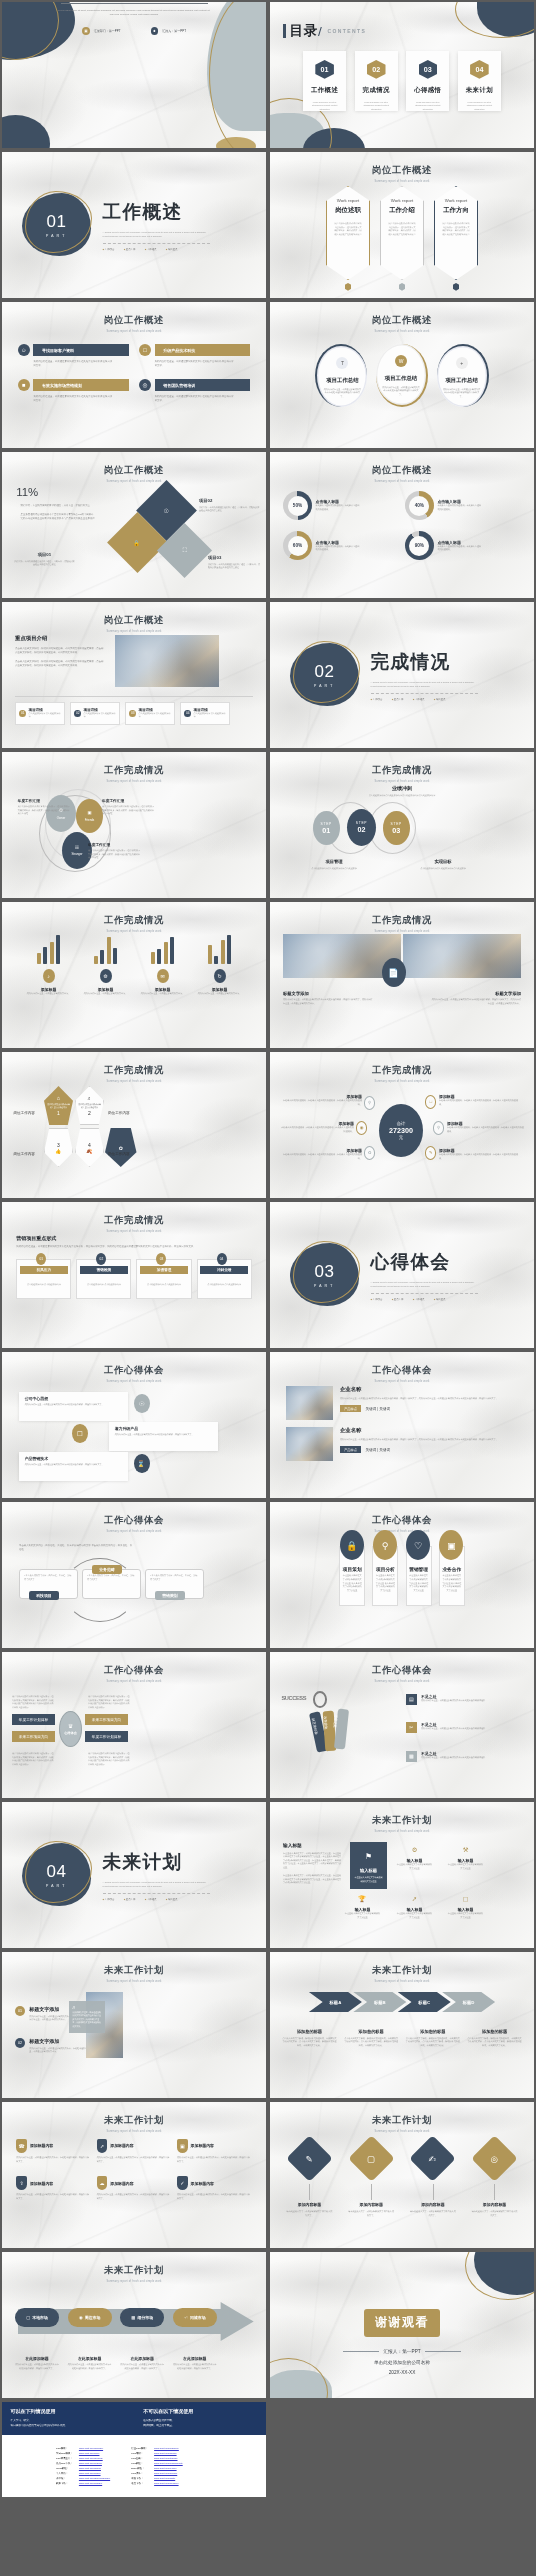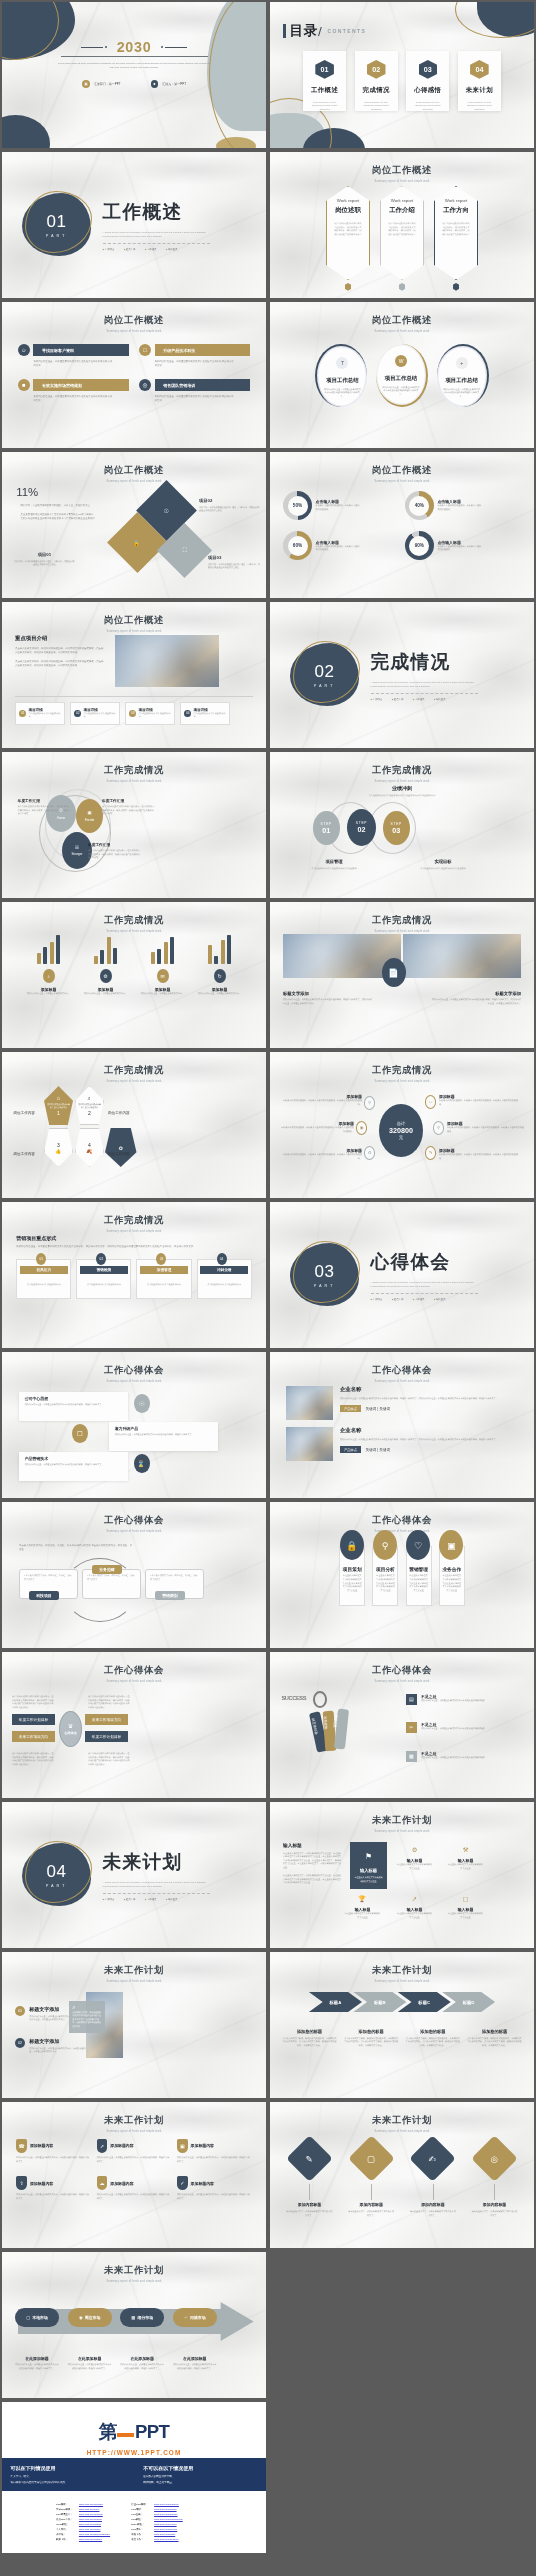--- a/index.html
+++ b/index.html
@@ -141,25 +141,20 @@
 
   <div class="slide">
     <div class="marble"></div>
     <div class="cover-blob1"></div>
     <div class="cover-blob2"></div>
     <div class="cover-blob3"></div>
     <div class="cover-blob4"></div>
     <div class="curve" style="left:-29px;top:-21.5px;width:86px;height:79px;border-color:#b19657;border-width:0.7px;"></div>
     <div class="curve" style="right:-43px;top:-13px;width:100px;height:172px;"></div>
     <div class="c">
-      <div style="text-align:center;padding-top:37px;">
-        <span class="cv-line"></span><span class="cv-dot"></span>
-        <span class="cover-year">2030</span>
-        <span class="cv-dot"></span><span class="cv-line"></span>
-      </div>
       <div class="cover-rule"></div>
       <div class="cover-sub" style="width:154px;margin:4.3px auto 0;">Lorem ipsum dolor sit amet, consectetuer adipiscing elit, sed diam nonummy nibh euismod tincidunt ut laoreet dolore magna aliquam erat volutpat. Ut wisi enim ad minim veniam erat magna aliquam</div>
       <div class="cover-meta">
         <div>
           <span class="ic bggold">▣</span>
           <span>汇报部门：</span><span>第一PPT</span>
         </div>
         <div>
           <span class="ic bgnavy">☻</span>
           <span>汇报人：</span><span>第一PPT</span>
@@ -680,21 +675,21 @@
 
   <div class="slide">
     <div class="marble"></div>
     <div class="c">
       <div class="hd">
           <div class="t">工作完成情况</div>
           <div class="s">Summary report of fresh and simple work</div>
         </div>
       <div style="position:absolute;left:109px;top:52px;width:44px;height:53px;border-radius:50%;background:#3e4f62;color:#fff;display:flex;flex-direction:column;align-items:center;justify-content:center;">
         <div style="font-size:4.3px;">合计</div>
-        <div style="font-size:7.2px;font-weight:bold;">320800</div>
+        <div style="font-size:7.2px;font-weight:bold;">272300</div>
         <div style="font-size:4.3px;">元</div>
       </div>
       <div style="position:absolute;left:94px;top:44px;width:11.4px;height:13.6px;border-radius:50%;border:1.1px solid #a8b2b5;background:#fafafa;display:flex;align-items:center;justify-content:center;font-size:4.3px;color:#a8b2b5;">⚲</div>
       <div style="position:absolute;left:155px;top:43px;width:11.4px;height:13.6px;border-radius:50%;border:1.1px solid #b19657;background:#fafafa;display:flex;align-items:center;justify-content:center;font-size:4.3px;color:#b19657;">□</div>
       <div style="position:absolute;left:86px;top:69px;width:11.4px;height:13.6px;border-radius:50%;border:1.1px solid #b19657;background:#fafafa;display:flex;align-items:center;justify-content:center;font-size:4.3px;color:#b19657;">◉</div>
       <div style="position:absolute;left:163px;top:69px;width:11.4px;height:13.6px;border-radius:50%;border:1.1px solid #a8b2b5;background:#fafafa;display:flex;align-items:center;justify-content:center;font-size:4.3px;color:#a8b2b5;">⚲</div>
       <div style="position:absolute;left:94px;top:94px;width:11.4px;height:13.6px;border-radius:50%;border:1.1px solid #a8b2b5;background:#fafafa;display:flex;align-items:center;justify-content:center;font-size:4.3px;color:#a8b2b5;">♻</div>
       <div style="position:absolute;left:155px;top:94px;width:11.4px;height:13.6px;border-radius:50%;border:1.1px solid #b19657;background:#fafafa;display:flex;align-items:center;justify-content:center;font-size:4.3px;color:#b19657;">✎</div>
       <div style="position:absolute;left:13px;top:42px;width:79px;text-align:right;">
         <div style="font-size:3.9px;font-weight:bold;color:#22272d;">添加标题</div>
@@ -1245,28 +1240,41 @@
           <div class="tiny2" style="margin-top:2.1px;">您的内容打在这里，或者通过复制您的文本后在此框中选择粘贴，并选择只保留文字。</div>
         </div>
         <div style="width:44px;text-align:center;">
           <div style="font-size:3.9px;font-weight:bold;color:#22272d;">在此添加标题</div>
           <div class="tiny2" style="margin-top:2.1px;">您的内容打在这里，或者通过复制您的文本后在此框中选择粘贴，并选择只保留文字。</div>
         </div>
       </div>
     </div>
   </div>
 
+  <div class="slide">
+    <div class="marble"></div>
+    <div style="position:absolute;right:-18.6px;top:-21.5px;width:79px;height:64px;background:#3e4f62;border-radius:50% 40% 50% 60%;"></div>
+    <div style="position:absolute;left:-10px;bottom:-26px;width:72px;height:54px;background:#b8c3c6;border-radius:55% 45% 40% 60%;"></div>
+    <div class="curve" style="right:-17px;top:-21.5px;width:86px;height:69px;"></div>
+    <div class="curve" style="left:-21.5px;bottom:-29px;width:79px;height:69px;"></div>
+    <div class="c" style="display:flex;flex-direction:column;align-items:center;justify-content:center;padding-top:34px;">
+      <div style="background:#b19657;color:#fff;font-size:12px;font-weight:bold;padding:5.7px 11.4px;border-radius:2.9px;letter-spacing:1.4px;">谢谢观看</div>
+      <div style="display:flex;align-items:center;gap:4.3px;margin-top:11.4px;">
+        <div style="width:36px;height:0.7px;background:#8f979f;"></div>
+        <div style="font-size:4.7px;color:#3a3f45;">汇报人：第一PPT</div>
+        <div style="width:36px;height:0.7px;background:#8f979f;"></div>
+      </div>
+      <div style="font-size:4.7px;color:#3a3f45;margin-top:5px;">单击此处添加您的公司名称</div>
+      <div style="font-size:4.7px;color:#3a3f45;margin-top:5px;">202X-XX-XX</div>
+    </div>
+  </div>
 
 </div>
 
 <div class="footer">
-  <div class="flogo">
-    <span class="zh">第</span><span class="dash"></span><span class="zh">PPT</span>
-    <div class="url">HTTP://WWW.1PPT.COM</div>
-  </div>
   <div class="fband">
     <div style="flex:1;">
       <h4>可以在下列情况使用</h4>
       <ul>
           <li>个人学习、研究。</li>
           <li>将口模版中的内容用于其它公司的内部工作使用。</li>
         </ul>
     </div>
     <div style="flex:1;">
       <h4>不可以在以下情况使用</h4>

